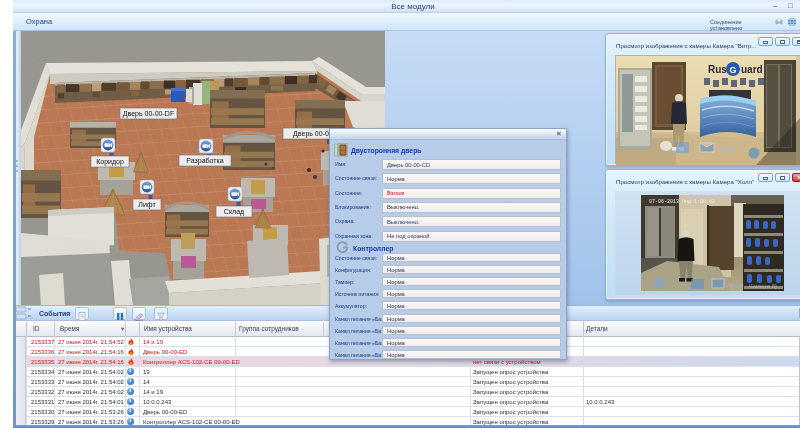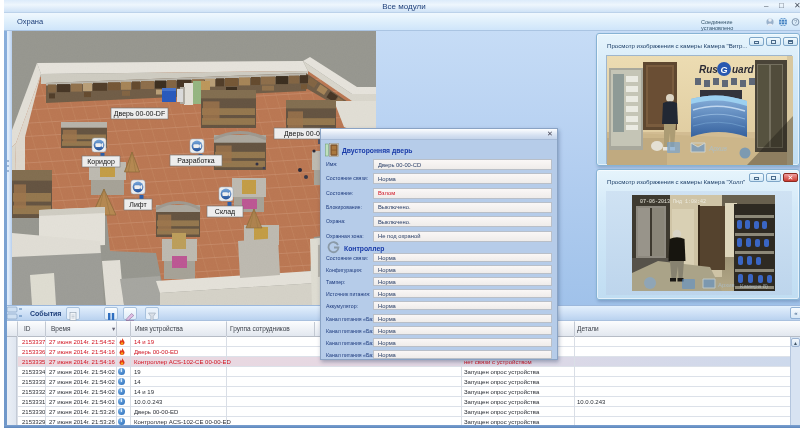--- a/index.html
+++ b/index.html
@@ -1,17 +1,17 @@
 <!DOCTYPE html>
 <html><head>
 <meta charset="utf-8">
 <style>
   * { margin:0; padding:0; box-sizing:border-box; }
   html,body { width:800px; height:428px; overflow:hidden; font-family:"Liberation Sans", sans-serif; }
-  #win { position:absolute; left:4px; top:0; width:640px; height:428px; background:#b7cfee; }
+  #win { position:absolute; left:13px; top:0; width:640px; height:428px; background:#b7cfee; }
   .abs { position:absolute; }
 
   
   #titlebar { left:0; top:0; width:800px; height:13px;
     background:linear-gradient(180deg,#dcebfa 0%,#eef6fd 40%,#cfe2f6 100%);
     border-bottom:1px solid #bcd2ea; }
   #title { left:0; top:2px; width:800px; text-align:center; font-size:8px; color:#1d3e79; }
   .winbtn { top:1px; font-size:8px; color:#4a5360; }
   #menubar { left:0; top:13px; width:800px; height:18px;
     background:linear-gradient(180deg,#f0f8fe 0%,#ddeefb 55%,#cfe5fa 100%);
@@ -318,21 +318,21 @@
     <div class="abs ptitle" style="left:10px; top:8px;">Просмотр изображения с камеры Камера "Витр...</div>
     <div class="abs pbtn" style="left:152px; top:3px;">
         <div style="margin:2.5px auto 0; width:5px; height:3px; border:1px solid #4a6a8a;"></div>
       </div>
     <div class="abs pbtn" style="left:169px; top:3px;">
         <div style="margin:2px auto 0; width:5px; height:4px; border:1px solid #4a6a8a;"></div>
       </div>
     <div class="abs pbtn" style="left:186px; top:3px;">
         <div style="margin:2px auto 0; width:5px; height:4px; border:1px solid #4a6a8a; border-top-width:2px;"></div>
       </div>
-    <div class="abs" style="left:9px; top:21px; width:186px; height:109px; background:#c8b695; border:1px solid #9fb6cc;font-style:italic;"><svg width="186" height="109" viewBox="0 0 186 109">
+    <div class="abs" style="left:9px; top:21px; width:186px; height:109px; background:#c8b695; border:1px solid #9fb6cc;"><svg width="186" height="109" viewBox="0 0 186 109">
 <defs>
 <linearGradient id="wall1" x1="0" y1="0" x2="0" y2="1">
  <stop offset="0" stop-color="#ecdcb2"></stop>
               <stop offset="1" stop-color="#dcc89c"></stop>
 </linearGradient>
 <linearGradient id="desk1" x1="0" y1="0" x2="0" y2="1">
  <stop offset="0" stop-color="#8ab2dc"></stop>
               <stop offset="1" stop-color="#35619e"></stop>
 </linearGradient>
 </defs>

